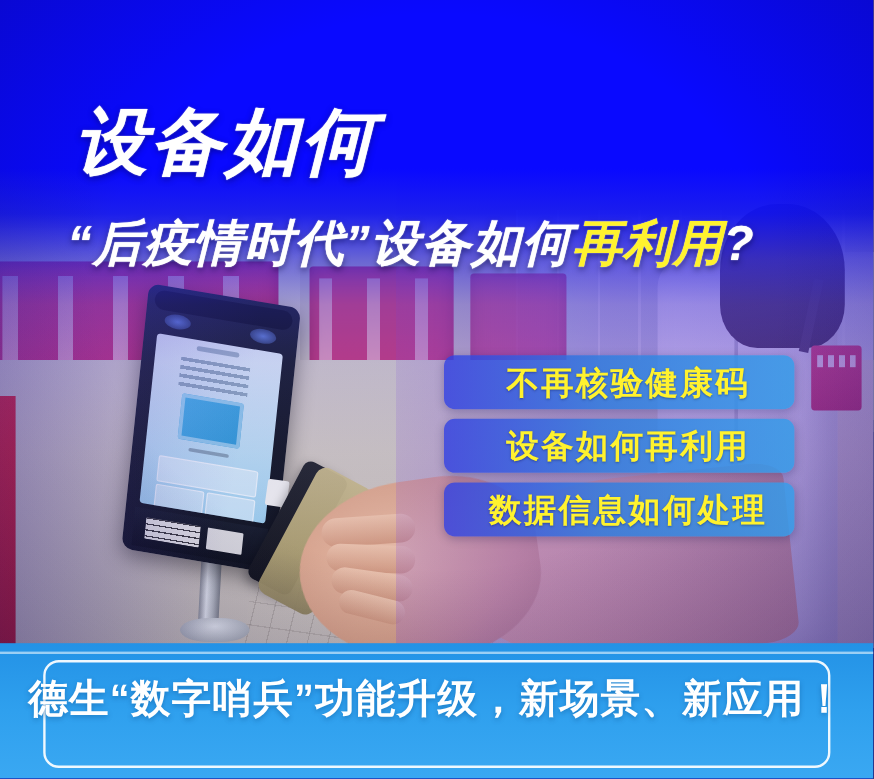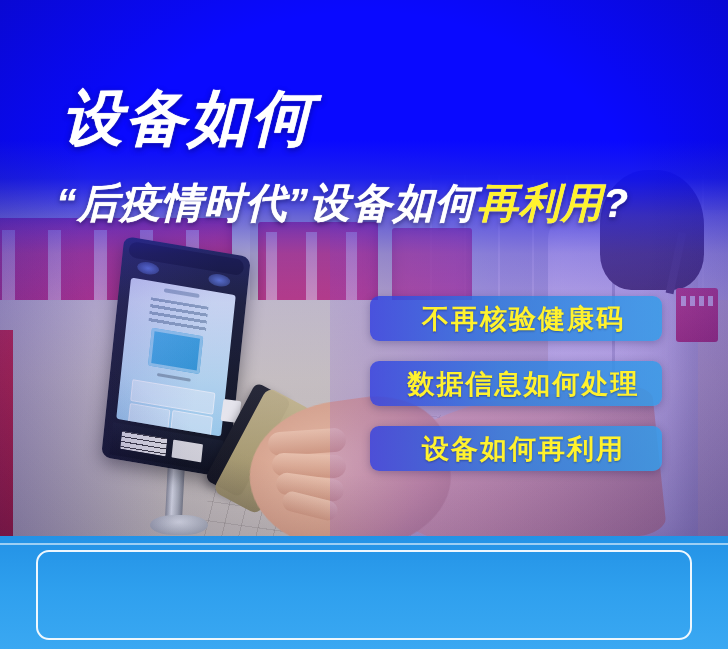--- a/index.html
+++ b/index.html
@@ -272,21 +272,21 @@
   .hl{ color:#fff22e; }
   .qm{ color:#ffffff; }
 
   
   .pills{
     position:absolute;left:370px;top:296px;width:292px;
   }
   .pill{
     position:relative;
     height:45px;
-    margin-bottom:20px;
+    margin-bottom:8px;
     border-radius:9px;
     background:linear-gradient(90deg, rgba(47,62,225,.80) 0%, rgba(44,122,222,.82) 45%, rgba(52,156,233,.84) 100%);
     display:flex;align-items:center;justify-content:center;
     box-shadow:0 2px 8px rgba(0,0,60,.25);
     padding-left:15px;
   }
   .pill span{
     font-size:27px;
     font-weight:bold;
     color:#fff22e;
@@ -387,25 +387,26 @@
 
   <div class="title-main">设备如何</div>
 
   <div class="title-sub"><span>“后疫情时代”设备如何</span><span class="hl">再利用</span><span class="qm">?</span></div>
 
   <div class="pills">
     <div class="pill">
       <span>不再核验健康码</span>
     </div>
     <div class="pill">
-      <span>数据信息如何处理</span>
+      <span>设备如何再利用</span>
     </div>
     <div class="pill">
-      <span>设备如何再利用</span>
+      <span>数据信息如何处理</span>
     </div>
   </div>
 
   <div class="banner">
     <div class="banner-line"></div>
     <div class="banner-frame"></div>
+    <div class="banner-text">德生“数字哨兵”功能升级，新场景、新应用！</div>
   </div>
 
 </div>
 
 </body></html>

